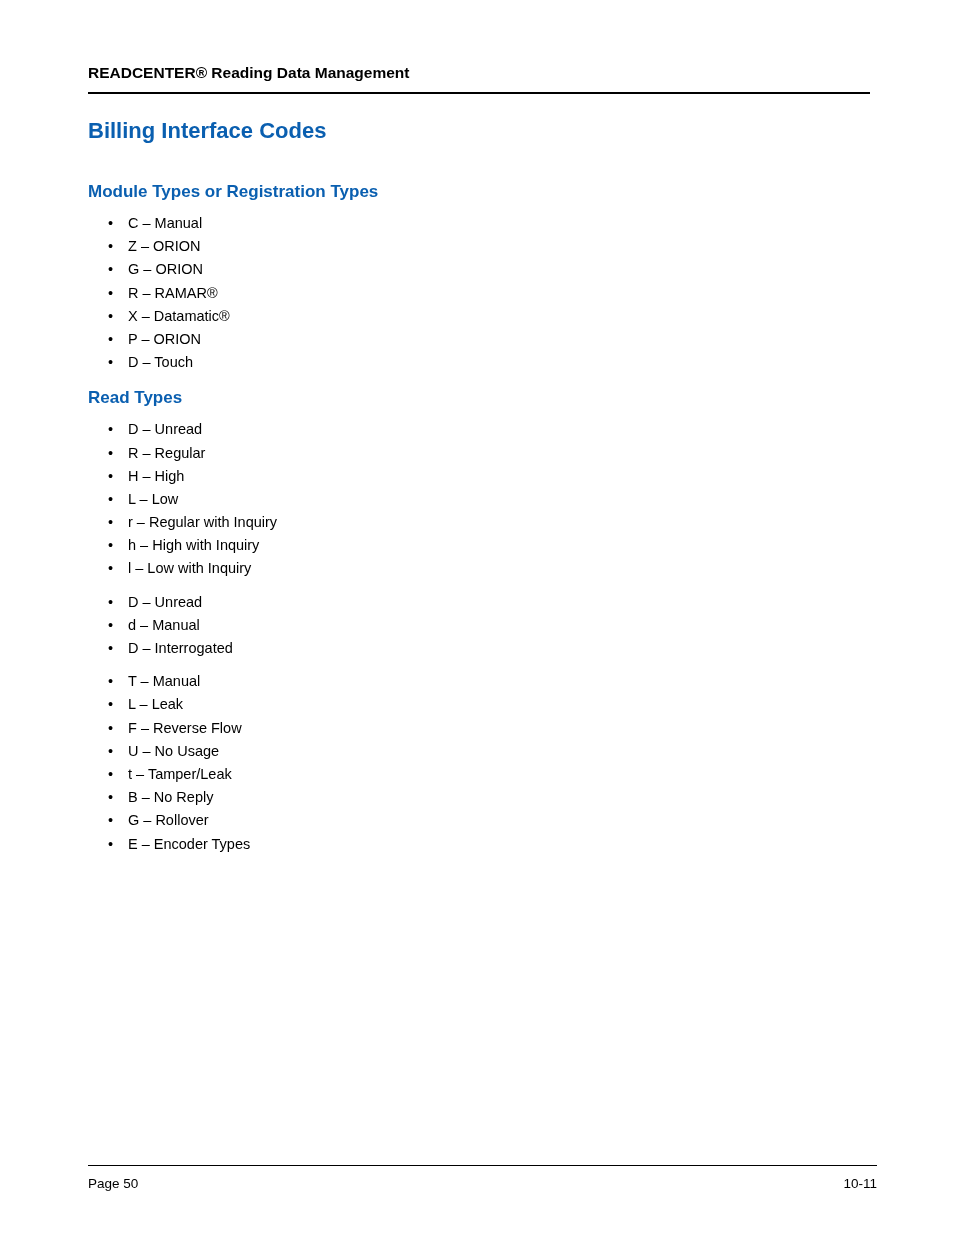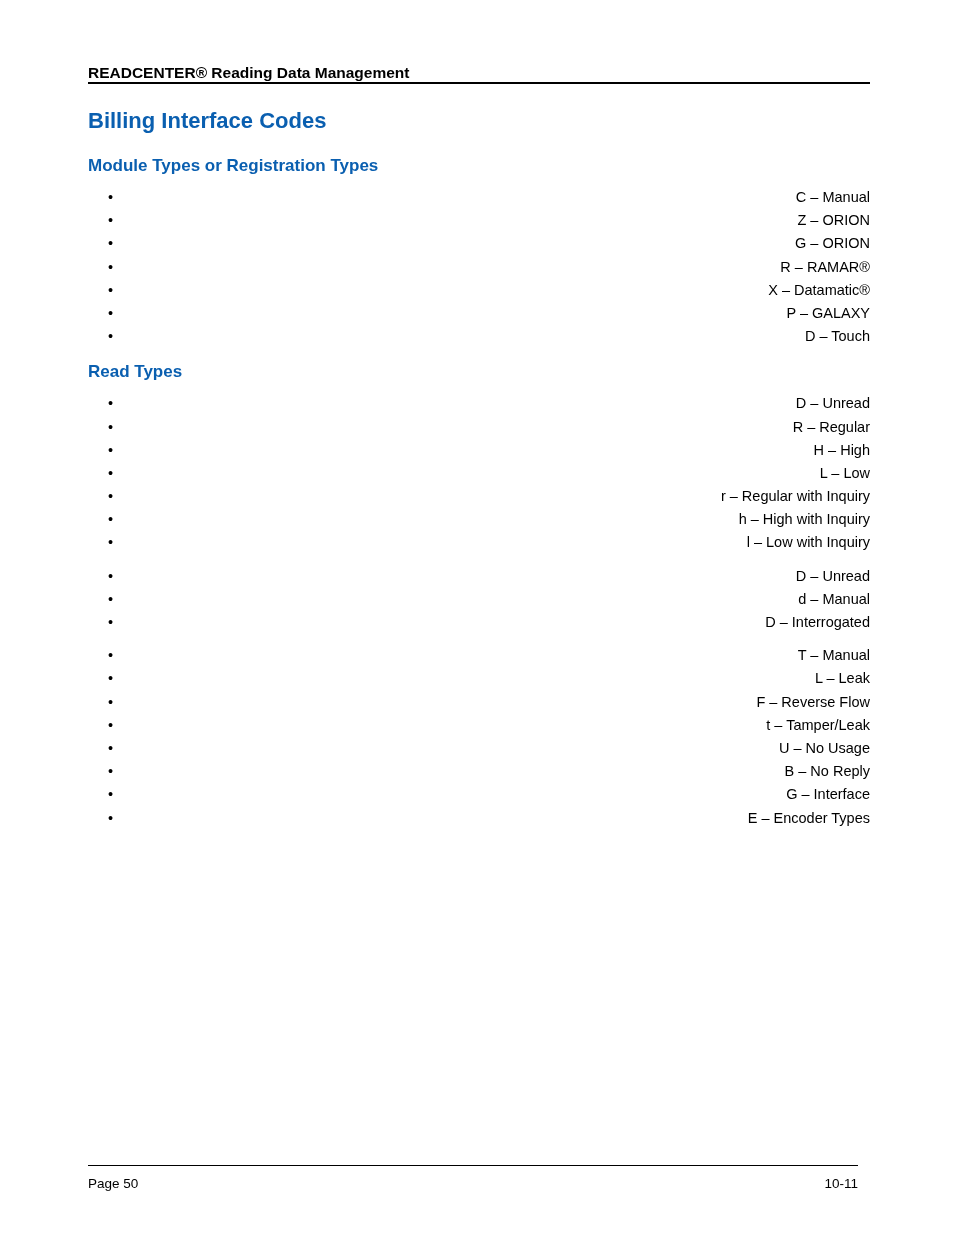--- a/index.html
+++ b/index.html
@@ -14,59 +14,59 @@
       height: 1235px;
       position: relative;
       color: #000;
     }
     .page {
       padding: 64px 84px 0 88px;
     }
     .header-line {
       font-weight: 700;
       font-size: 15.5px;
+      padding-bottom: 10px;
       border-bottom: 2px solid #000;
       margin-bottom: 24px;
     }
     .h1 {
       color: #0a5fb0;
       font-weight: 700;
       font-size: 22px;
-      margin-bottom: 22px;
+      margin-bottom: 38px;
     }
     .h2 {
       color: #0a5fb0;
       font-weight: 700;
       font-size: 17px;
       margin-bottom: 10px;
       margin-top: 14px;
     }
     ul {
       list-style: none;
       padding-left: 20px;
       margin-bottom: 10px;
-      text-align: right;
     }
     ul li {
       font-size: 14.5px;
       line-height: 1.6;
       position: relative;
       padding-left: 20px;
     }
     ul li::before {
       content: "•";
       position: absolute;
       left: 0;
       top: 0;
     }
     .footer {
       position: absolute;
       bottom: 44px;
       left: 88px;
-      right: 96px;
+      right: 77px;
       border-top: 1px solid #000;
       padding-top: 10px;
       display: flex;
       justify-content: space-between;
       font-size: 13.5px;
     }
   </style>
 </head>
 <body>
 
@@ -74,21 +74,21 @@
   <div class="header-line">READCENTER® Reading Data Management</div>
   <div class="h1">Billing Interface Codes</div>
 
   <div class="h2">Module Types or Registration Types</div>
   <ul>
     <li>C – Manual</li>
     <li>Z – ORION</li>
     <li>G – ORION</li>
     <li>R – RAMAR®</li>
     <li>X – Datamatic®</li>
-    <li>P – GALAXY</li>
+    <li>P – ORION</li>
     <li>D – Touch</li>
   </ul>
 
   <div class="h2">Read Types</div>
   <ul>
     <li>D – Unread</li>
     <li>R – Regular</li>
     <li>H – High</li>
     <li>L – Low</li>
     <li>r – Regular with Inquiry</li>
@@ -99,24 +99,24 @@
   <ul>
     <li>D – Unread</li>
     <li>d – Manual</li>
     <li>D – Interrogated</li>
   </ul>
 
   <ul>
     <li>T – Manual</li>
     <li>L – Leak</li>
     <li>F – Reverse Flow</li>
+    <li>U – No Usage</li>
     <li>t – Tamper/Leak</li>
-    <li>U – No Usage</li>
     <li>B – No Reply</li>
-    <li>G – Interface</li>
+    <li>G – Rollover</li>
     <li>E – Encoder Types</li>
   </ul>
 </div>
 
 <div class="footer">
   <span>Page 50</span>
   <span>10-11</span>
 </div>
 
 </body></html>

